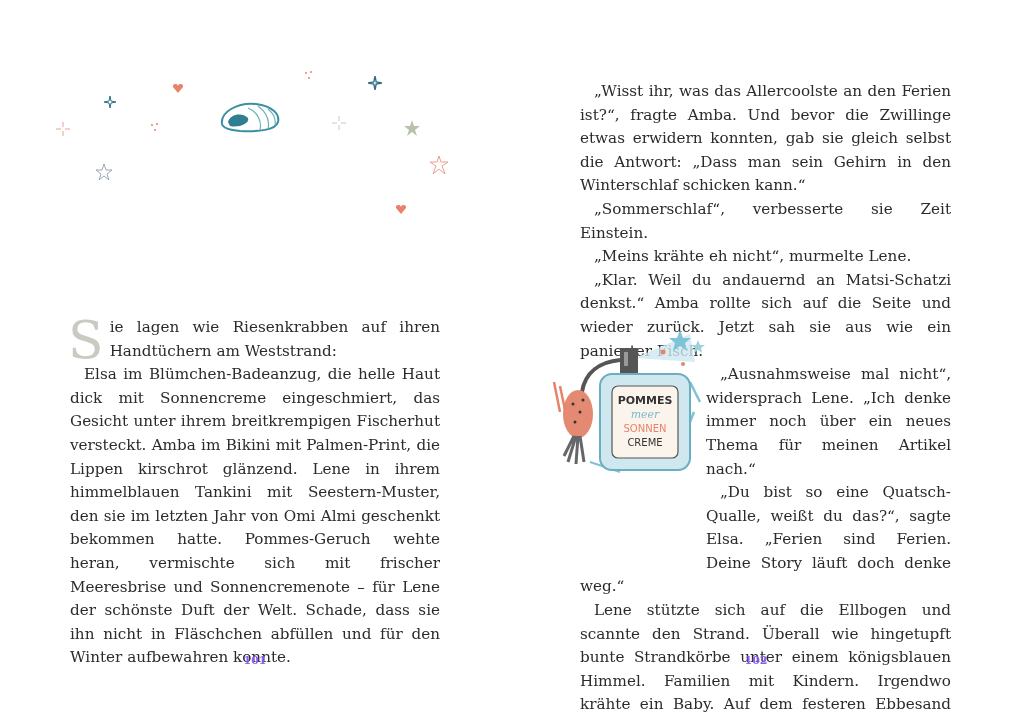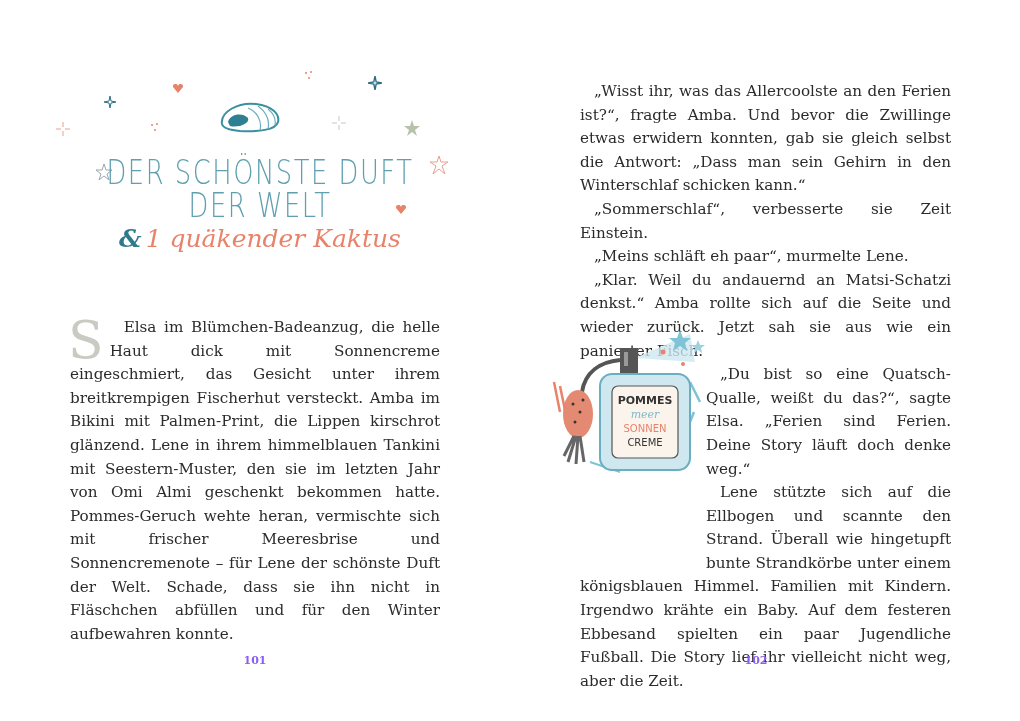--- a/index.html
+++ b/index.html
@@ -92,44 +92,38 @@
   <svg class="deco" style="left:404px;top:120px" width="16" height="16" viewBox="0 0 16 16">
       <path d="M8 0 L10 6 L16 6 L11 10 L13 16 L8 12 L3 16 L5 10 L0 6 L6 6 Z" fill="#b8c2ab"></path>
     </svg>
   <svg class="deco" style="left:96px;top:164px" width="16" height="16" viewBox="0 0 16 16">
       <path d="M8 0 L10 6 L16 6 L11 10 L13 16 L8 12 L3 16 L5 10 L0 6 L6 6 Z" fill="none" stroke="#9aa7b4" stroke-width="1"></path>
     </svg>
   <svg class="deco" style="left:430px;top:156px" width="18" height="18" viewBox="0 0 18 18">
       <path d="M9 0 L11 6 L18 6 L12 10 L15 18 L9 13 L3 18 L6 10 L0 6 L7 6 Z" fill="none" stroke="#e8a08f" stroke-width="1"></path>
     </svg>
 
-  <div class="title-block">
-    <div class="title-line l1">DER SCHÖNSTE DUFT</div>
-    <div class="title-line l2">DER WELT</div>
-    <div class="subtitle">
-      <span class="amp">&amp;</span><span>1 quäkender Kaktus</span>
-    </div>
-  </div>
 
   <div class="text left-text">
-    <p class="noindent"><span class="dropcap">S</span></p>
+    <p class="noindent"><span class="dropcap">S</span><span>ie lagen wie Riesenkrabben auf ihren Handtüchern am Weststrand:</span></p>
     <p>Elsa im Blümchen-Badeanzug, die helle Haut dick mit Sonnencreme eingeschmiert, das Gesicht unter ihrem breitkrempigen Fischerhut versteckt. Amba im Bikini mit Palmen-Print, die Lippen kirschrot glänzend. Lene in ihrem himmelblauen Tankini mit Seestern-Muster, den sie im letzten Jahr von Omi Almi geschenkt bekom­men hatte. Pommes-Geruch wehte heran, vermischte sich mit frischer Meeresbrise und Sonnencremenote – für Lene der schönste Duft der Welt. Schade, dass sie ihn nicht in Fläschchen abfüllen und für den Winter aufbewahren konnte.</p>
   </div>
 
   <div class="page-num pn-left">101</div>
 </div>
 
 <div class="page page-right">
 
   <div class="text right-text">
     <p>„Wisst ihr, was das Allercoolste an den Ferien ist?“, fragte Amba. Und bevor die Zwillinge etwas erwidern konnten, gab sie gleich selbst die Antwort: „Dass man sein Gehirn in den Winterschlaf schicken kann.“</p>
     <p>„Sommerschlaf“, verbesserte sie Zeit Einstein.</p>
-    <p>„Meins schläft eh paar“, murmelte Lene.</p>
+    <p>„Meins krähte eh nicht“, murmelte Lene.</p>
     <p>„Klar. Weil du andauernd an Matsi-Schatzi denkst.“ Amba rollte sich auf die Seite und wieder zurück. Jetzt sah sie aus wie ein panierter Fisch.</p>
     <div class="wrap-float" style="width:126px;height:190px"></div>
+    <p>„Ausnahmsweise mal nicht“, wider­sprach Lene. „Ich denke immer noch über ein neues Thema für meinen Artikel nach.“</p>
     <p>„Du bist so eine Quatsch-Qual­le, weißt du das?“, sagte Elsa. „Fe­rien sind Ferien. Deine Story läuft doch denke weg.“</p>
     <p>Lene stützte sich auf die Ellbogen und scannte den Strand. Überall wie hingetupft bunte Strandkörbe unter einem königsblauen Himmel. Fami­lien mit Kindern. Irgendwo krähte ein Baby. Auf dem festeren Ebbesand spielten ein paar Jugendliche Fußball. Die Story lief ihr vielleicht nicht weg, aber die Zeit.</p>
   </div>
 
   <svg class="perfume" viewBox="0 0 180 160">
 
     <path d="M95 36 L150 12 L155 40 Z" fill="#cde9f0" opacity="0.8"></path>
     <path d="M140 8 L143 16 L151 16 L145 21 L147 29 L140 24 L133 29 L135 21 L129 16 L137 16 Z" fill="#7fc3d6"></path>
     <path d="M158 18 L160 23 L165 23 L161 26 L162 31 L158 28 L154 31 L155 26 L151 23 L156 23 Z" fill="#9fd0dd"></path>
     <circle cx="123" cy="30" r="2.5" fill="#e8836b"></circle>

